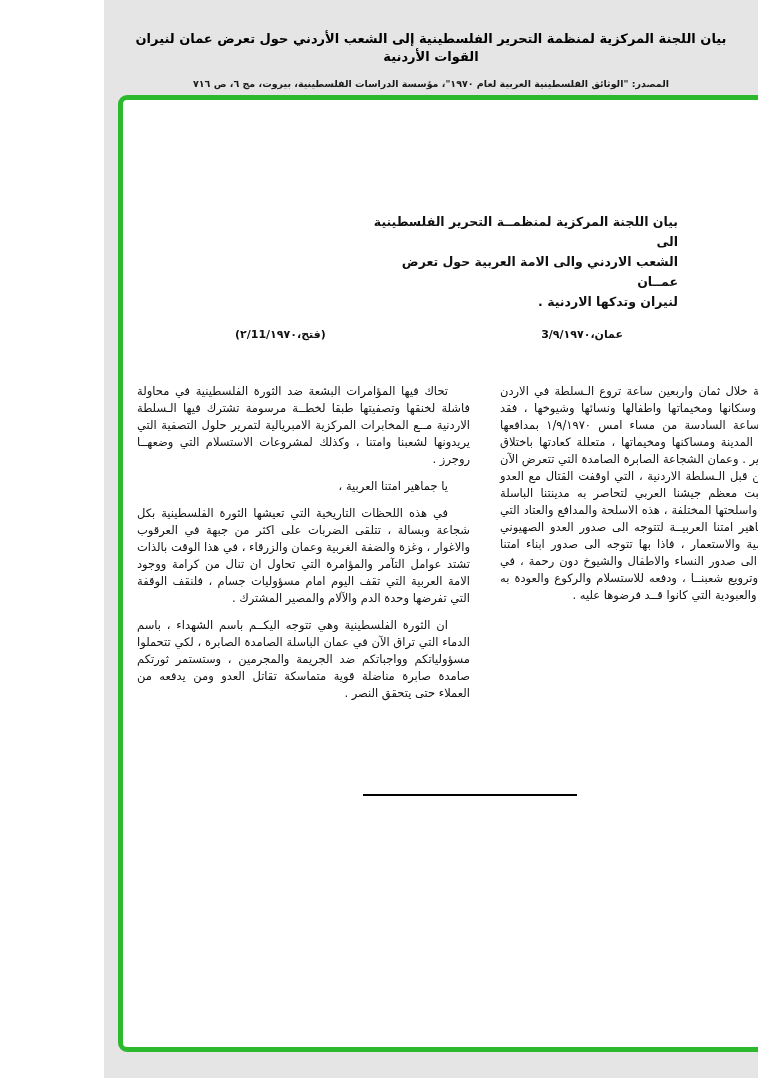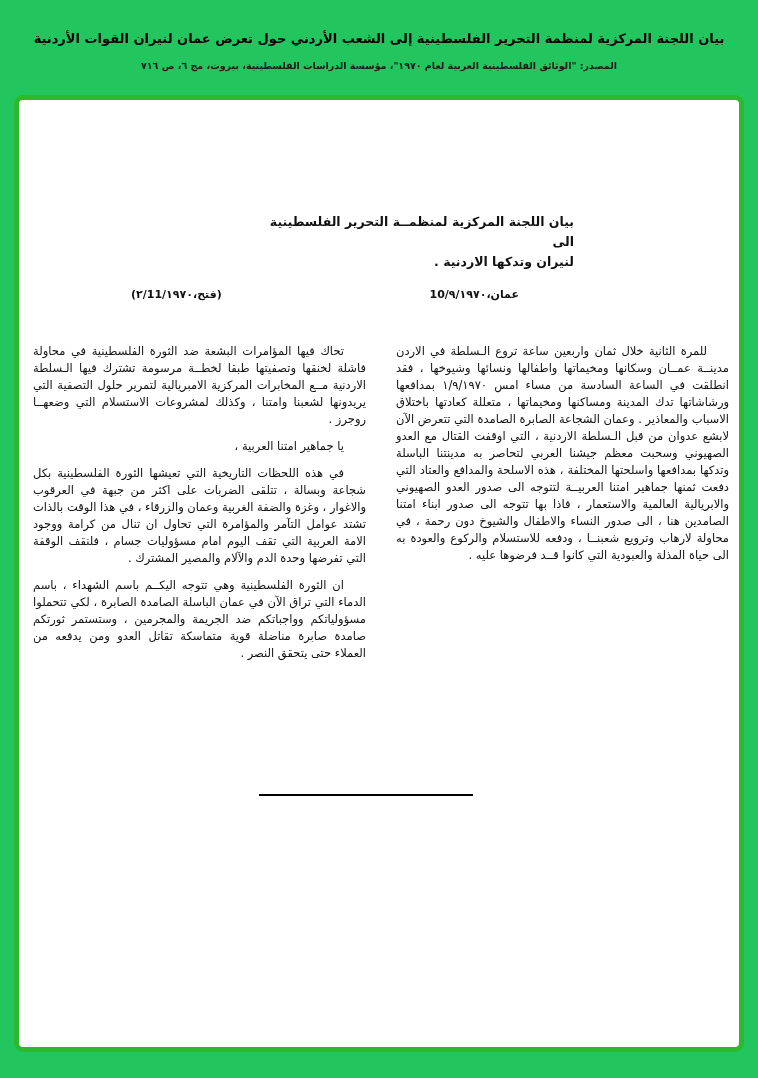--- a/index.html
+++ b/index.html
@@ -3,23 +3,23 @@
 <meta charset="utf-8">
 <style>
   html, body {
     margin: 0;
     padding: 0;
     background: #ffffff;
     font-family: "DejaVu Sans", sans-serif;
   }
   .page {
     position: relative;
-    width: 758px;
+    width: 654px;
     height: 1078px;
-    background: #22c55e;
+    background: #e5e5e5;
     direction: rtl;
     overflow: hidden;
   }
   .top-header {
     position: absolute;
     top: 30px;
     left: 0;
     right: 0;
     text-align: center;
     color: #000;
@@ -103,25 +103,26 @@
   <div class="top-header">
     <div class="top-title">بيان اللجنة المركزية لمنظمة التحرير الفلسطينية إلى الشعب الأردني حول تعرض عمان لنيران القوات الأردنية</div>
     <div class="source-line">المصدر: "الوثائق الفلسطينية العربية لعام ١٩٧٠"، مؤسسة الدراسات الفلسطينية، بيروت، مج ٦، ص ٧١٦</div>
   </div>
 
   <div class="green-frame">
     <div class="doc">
 
       <div class="doc-heading">
         <div>بيان اللجنة المركزية لمنظمــة التحرير الفلسطينية الى</div>
+        <div>الشعب الاردني والى الامة العربية حول تعرض عمــان</div>
         <div>لنيران وتدكها الاردنية .</div>
       </div>
 
       <div class="date-row">
-        <span>عمان،10/٩/١٩٧٠</span>
+        <span>عمان،3/٩/١٩٧٠</span>
         <span>(فتح،٢/11/١٩٧٠)</span>
       </div>
 
       <div class="columns">
         <div class="col">
           <p>للمرة الثانية خلال ثمان واربعين ساعة تروع الـسلطة في الاردن مدينــة عمــان وسكانها ومخيماتها واطفالها ونسائها وشيوخها ، فقد انطلقت في الساعة السادسة من مساء امس ١/٩/١٩٧٠ بمدافعها ورشاشاتها تدك المدينة ومساكنها ومخيماتها ، متعللة كعادتها باختلاق الاسباب والمعاذير . وعمان الشجاعة الصابرة الصامدة التي تتعرض الآن لابشع عدوان من قبل الـسلطة الاردنية ، التي اوقفت القتال مع العدو الصهيوني وسحبت معظم جيشنا العربي لتحاصر به مدينتنا الباسلة وتدكها بمدافعها واسلحتها المختلفة ، هذه الاسلحة والمدافع والعتاد التي دفعت ثمنها جماهير امتنا العربيــة لتتوجه الى صدور العدو الصهيوني والابريالية العالمية والاستعمار ، فاذا بها تتوجه الى صدور ابناء امتنا الصامدين هنا ، الى صدور النساء والاطفال والشيوخ دون رحمة ، في محاولة لارهاب وترويع شعبنــا ، ودفعه للاستسلام والركوع والعودة به الى حياة المذلة والعبودية التي كانوا قــد فرضوها عليه .</p>
         </div>
         <div class="col">
           <p>تحاك فيها المؤامرات البشعة ضد الثورة الفلسطينية في محاولة فاشلة لخنقها وتصفيتها طبقا لخطــة مرسومة تشترك فيها الـسلطة الاردنية مــع المخابرات المركزية الامبريالية لتمرير حلول التصفية التي يريدونها لشعبنا وامتنا ، وكذلك لمشروعات الاستسلام التي وضعهــا روجرز .</p>
           <p>يا جماهير امتنا العربية ،</p>

